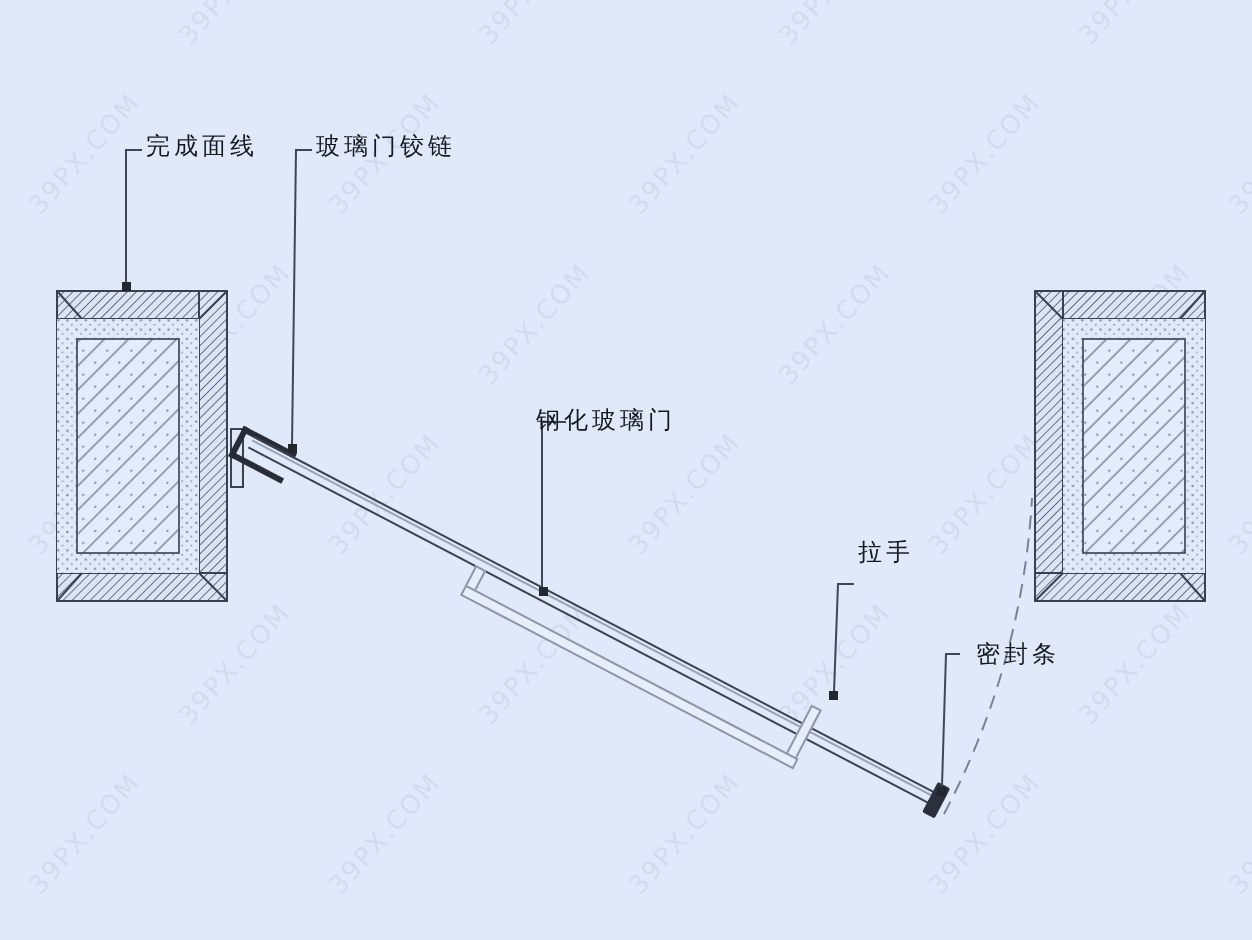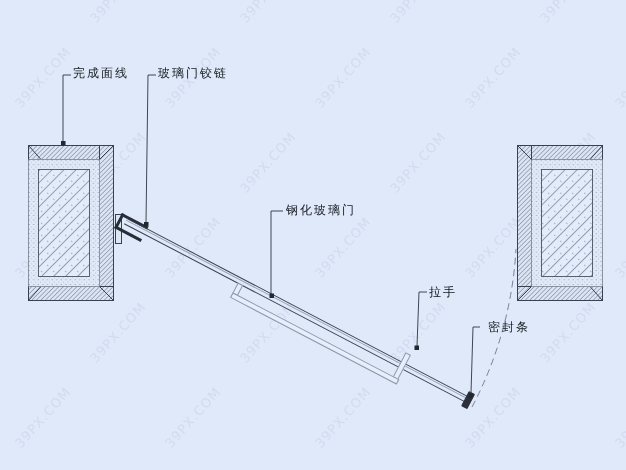--- a/index.html
+++ b/index.html
@@ -159,16 +159,16 @@
       <rect x="144" y="222" width="4.5" height="4.5"></rect>
       <rect x="269.5" y="293.5" width="4.5" height="4.5"></rect>
       <rect x="414.5" y="345.5" width="4.5" height="4.5"></rect>
       <rect x="468.5" y="393.5" width="4.5" height="4.5"></rect>
     </g>
     <path d="M 472 407 A 384 384 0 0 0 516 249" stroke="#76839d" stroke-width="1" stroke-dasharray="7 4.5" fill="none"></path>
   </svg>
 
   <div class="lbl" style="left:73px;top:67px">完成面线</div>
   <div class="lbl" style="left:158px;top:67px">玻璃门铰链</div>
-  <div class="lbl" style="left:286px;top:204px">钢化玻璃门</div>
-  <div class="lbl" style="left:429px;top:286px">拉手</div>
+  <div class="lbl" style="left:268px;top:204px">钢化玻璃门</div>
+  <div class="lbl" style="left:429px;top:270px">拉手</div>
   <div class="lbl" style="left:488px;top:321px">密封条</div>
 </div>
 
 </body></html>

